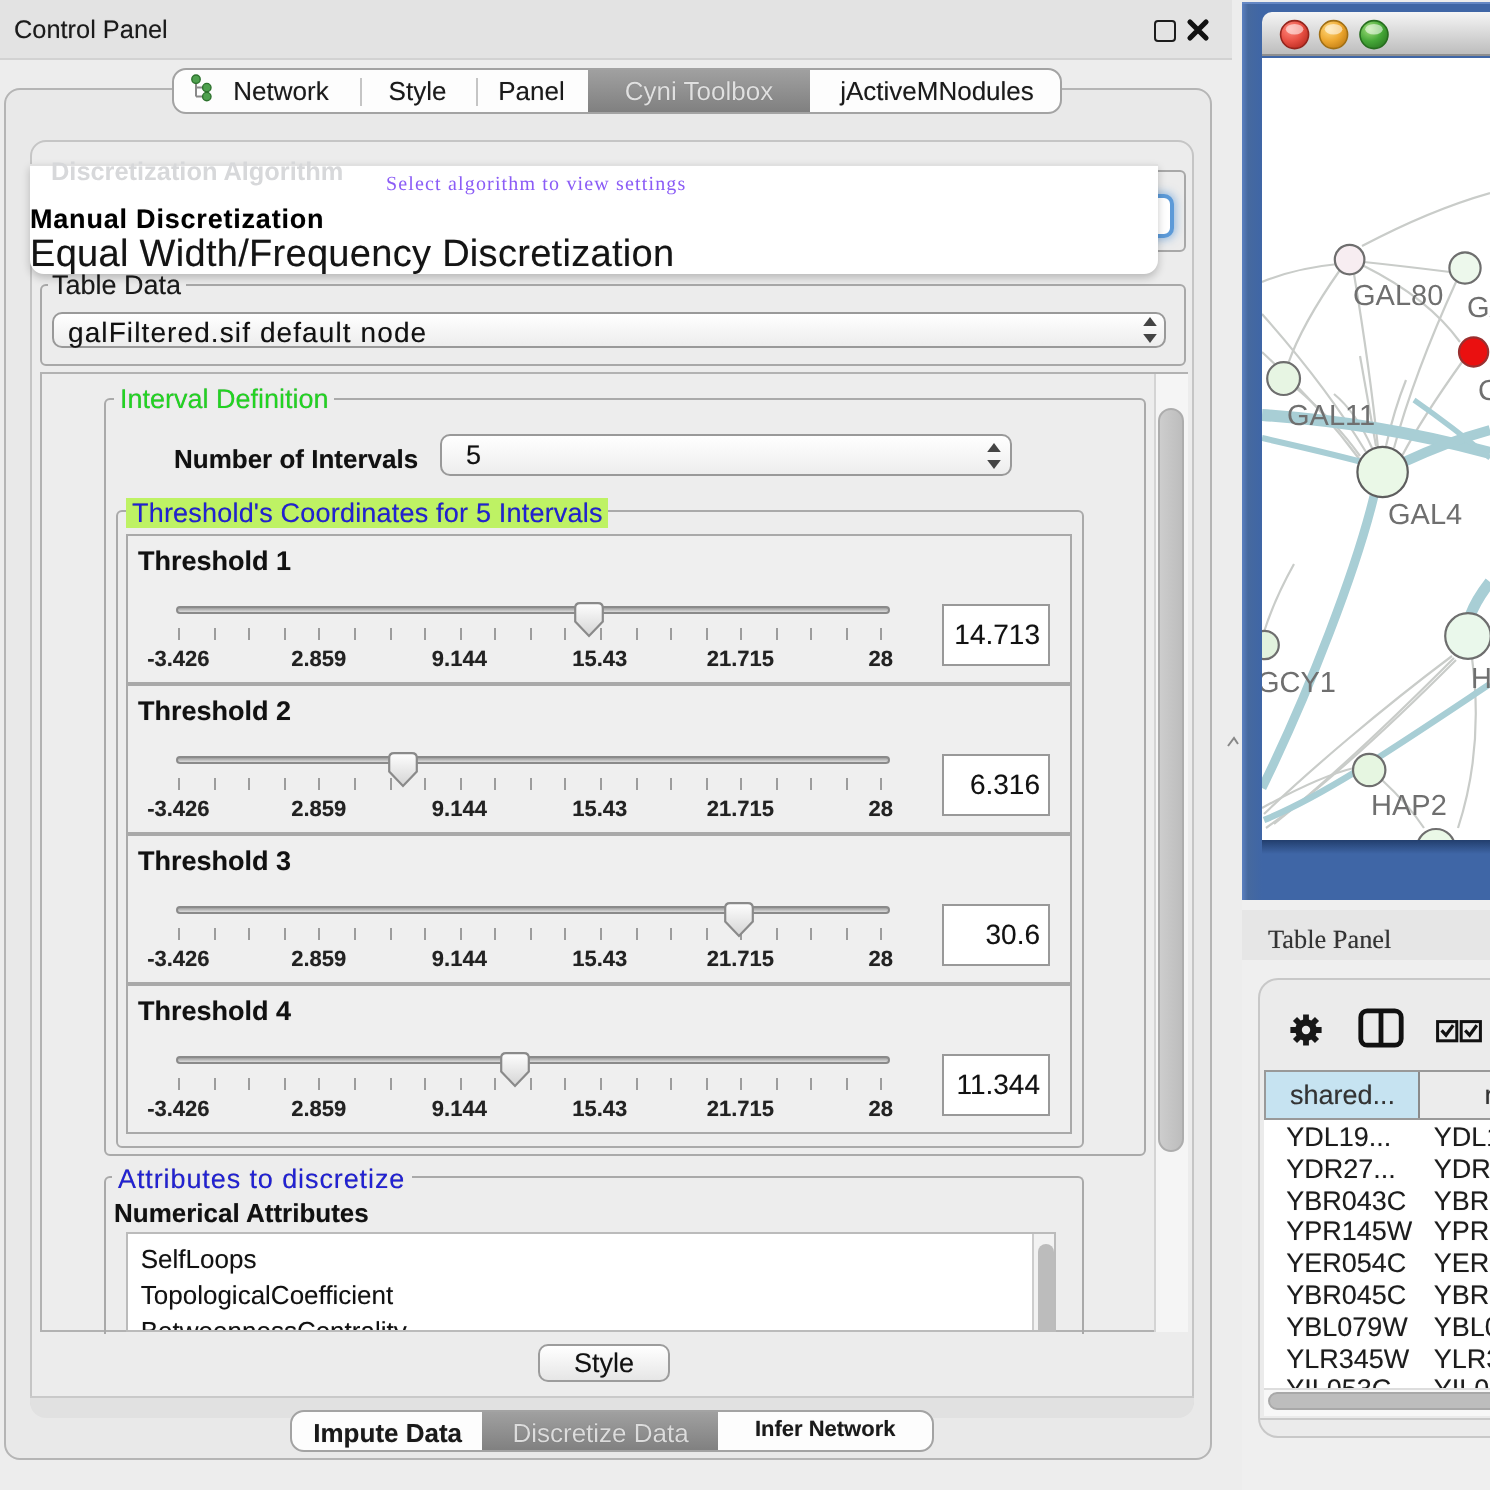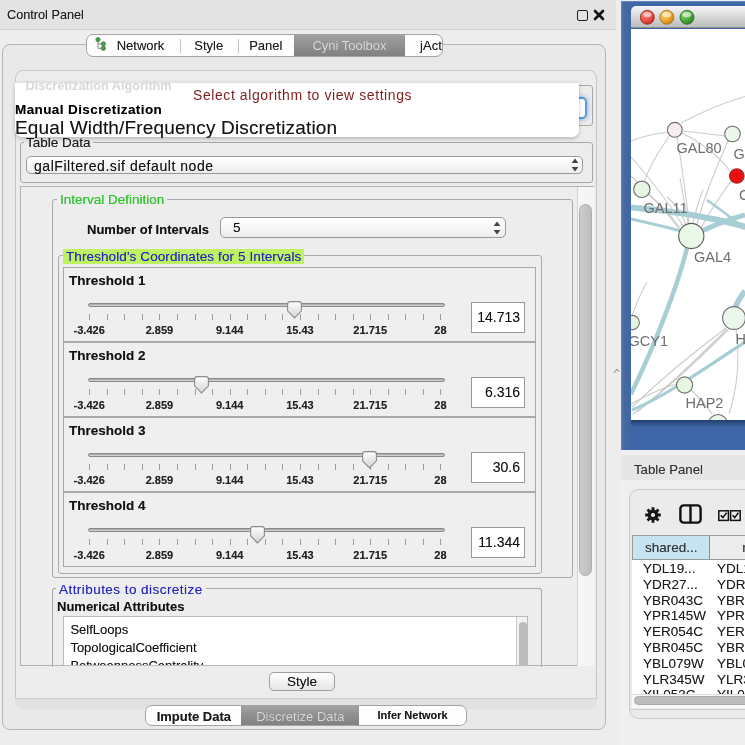--- a/index.html
+++ b/index.html
@@ -15,21 +15,21 @@
 <div class="abs" style="left:577px;top:10px;width:9px;height:9px;border:1.7px solid #1c1c1c;border-radius:2px;"></div>
 <svg class="abs" style="left:592px;top:8px;" width="14" height="14" viewBox="0 0 14 14">
     <path d="M3,3 L11,11 M11,3 L3,11" stroke="#111" stroke-width="2.6" stroke-linecap="round"></path>
   </svg>
 
 <div class="abs" style="left:2px;top:44px;width:604px;height:686px;background:#e9e9e9;border:1px solid #b5b5b5;border-radius:8px;box-sizing:border-box;"></div>
 
 <div class="abs" style="left:14.5px;top:69.5px;width:582.5px;height:638.5px;background:#ececec;border:1px solid #c5c5c5;border-radius:8px;box-sizing:border-box;"></div>
 <div class="abs" style="left:15px;top:697.5px;width:581.5px;height:10.5px;background:#e1e1e1;border-top:1px solid #c9c9c9;border-radius:0 0 8px 8px;"></div>
 
-<div class="abs" style="left:86px;top:34px;width:357px;height:22.5px;background:#fdfdfd;border:1px solid #a3a3a3;border-radius:7px;box-sizing:border-box;overflow:hidden;">
+<div class="abs" style="left:86px;top:34px;width:445px;height:22.5px;background:#fdfdfd;border:1px solid #a3a3a3;border-radius:7px;box-sizing:border-box;overflow:hidden;">
   <div class="abs" style="left:207px;top:0;width:111px;height:22.5px;background:linear-gradient(#a0a0a0,#7d7d7d);"></div>
   <div class="abs" style="left:93px;top:4px;width:1px;height:14px;background:#c5c5c5;"></div>
   <div class="abs" style="left:150.5px;top:4px;width:1px;height:14px;background:#c5c5c5;"></div>
   <div class="abs" style="left:0;top:3px;width:93px;height:14px;font-size:13px;color:#1a1a1a;text-align:center;text-indent:14px;">Network</div>
   <div class="abs" style="left:93px;top:3px;width:57.5px;font-size:13px;color:#1a1a1a;text-align:center;">Style</div>
   <div class="abs" style="left:150.5px;top:3px;width:56.5px;font-size:13px;color:#1a1a1a;text-align:center;">Panel</div>
   <div class="abs" style="left:207px;top:3px;width:111px;font-size:13px;color:#e0e0e0;text-align:center;">Cyni Toolbox</div>
   <div class="abs" style="left:318px;top:3px;width:127px;font-size:13px;color:#1a1a1a;text-align:center;">jActiveMNodules</div>
 </div>
 <svg class="abs" style="left:94px;top:34px;" width="14" height="19" viewBox="0 0 14 19">
@@ -339,21 +339,21 @@
     <text x="685.5" y="407.5">HAP2</text>
   </g>
 </g>
 </svg>
 </div>
 
 <div class="abs" style="left:631px;top:419.5px;width:114px;height:7px;background:linear-gradient(#223e6d,#3f66a6);"></div>
 
 <div class="abs" style="left:620.5px;top:450.4px;width:124.5px;height:294.6px;background:#efefef;"></div>
 <div class="abs" style="left:621px;top:455px;width:124px;height:24.5px;background:#e6e6e6;"></div>
-<div class="abs" style="left:634px;top:461.5px;font-size:13.2px;color:#333;">Table Panel</div>
+<div class="abs" style="left:634px;top:461.5px;font-size:13.2px;color:#333;font-family:Liberation Serif, serif;">Table Panel</div>
 <div class="abs" style="left:628.6px;top:489.4px;width:120px;height:230px;background:#ebebeb;border:1px solid #c8c8c8;border-radius:10px 0 0 10px;box-sizing:border-box;overflow:hidden;">
 
   <svg class="abs" style="left:14px;top:15.5px;" width="18" height="18" viewBox="0 0 18 18">
     <g fill="#181818">
         <circle cx="9" cy="9" r="5.4"></circle>
     <g stroke="#181818" stroke-width="2.9" stroke-linecap="butt">
           <path d="M9,1.2 V16.8 M1.2,9 H16.8 M3.5,3.5 L14.5,14.5 M14.5,3.5 L3.5,14.5"></path>
         </g>
       </g>
     <circle cx="9" cy="9" r="2.1" fill="#ebebeb"></circle>
@@ -396,15 +396,15 @@
     <div class="abs" style="left:84.6px;top:127.2px;font-size:13.5px;color:#1c1c1c;white-space:nowrap;">YIL053C</div>
   </div>
 
   <div class="abs" style="left:2.7px;top:204px;width:117.3px;height:14px;background:#f7f7f7;border-top:1px solid #ddd;box-sizing:border-box;"></div>
   <div class="abs" style="left:4.9px;top:206px;width:115px;height:9px;background:#bdbdbd;border:1px solid #a8a8a8;border-radius:5px 0 0 5px;box-sizing:border-box;"></div>
   <div class="abs" style="left:0;top:218.6px;width:120px;height:1px;background:#cacaca;"></div>
 </div>
 
 <div class="abs" style="left:14.5px;top:81.5px;width:564px;height:55px;background:#fff;border-top:1px solid #e0e0e0;border-radius:0 0 7px 7px;box-shadow:0 2px 4px rgba(0,0,0,0.22);box-sizing:border-box;"></div>
 <div class="abs" style="left:25.5px;top:78.5px;font-size:12.7px;font-weight:bold;color:#d7d8da;text-shadow:none;">Discretization Algorithm</div>
-<div class="abs" style="left:193px;top:86.5px;font-size:14px;color:#7f1d1d;letter-spacing:0.58px;text-shadow:none;">Select algorithm to view settings</div>
+<div class="abs" style="left:193px;top:86.5px;font-size:10px;color:#8b5cf6;letter-spacing:0.58px;text-shadow:none;font-family:Liberation Serif, serif;">Select algorithm to view settings</div>
 <div class="abs" style="left:15px;top:101.5px;font-size:13.5px;font-weight:bold;letter-spacing:0.4px;color:#000;">Manual Discretization</div>
 <div class="abs" style="left:15px;top:116.5px;font-size:19px;letter-spacing:0.15px;color:#141414;">Equal Width/Frequency Discretization</div>
 
 </body></html>

